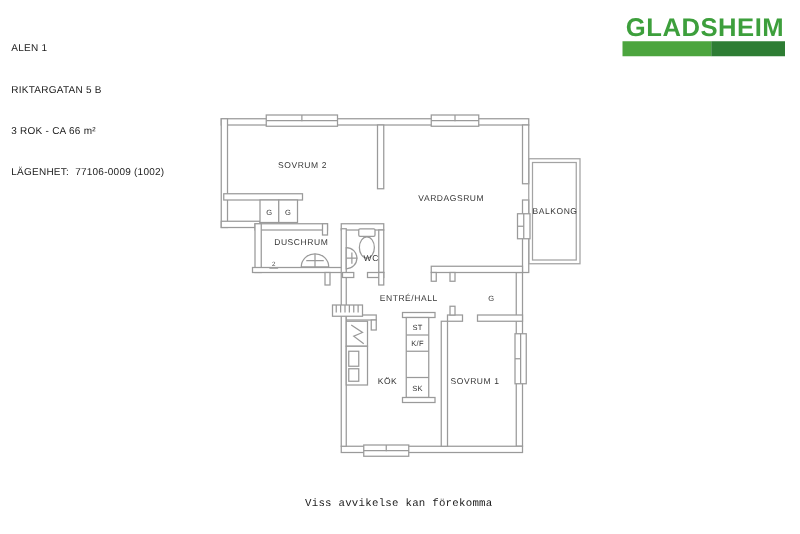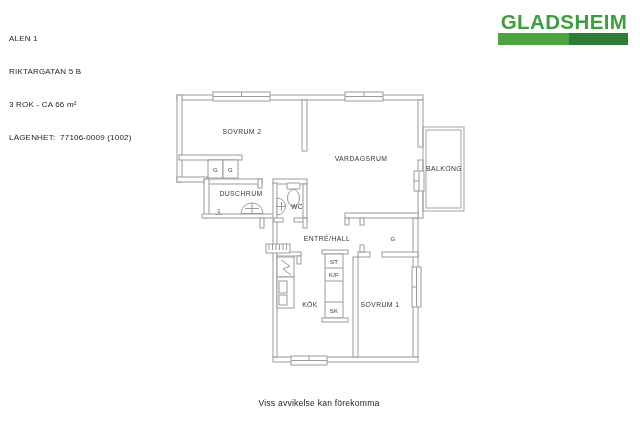--- a/index.html
+++ b/index.html
@@ -1,21 +1,21 @@
 <!DOCTYPE html>
 <html><head>
 <meta charset="utf-8">
 <style>
   html,body{margin:0;padding:0;background:#fff;}
   #page{position:relative;width:640px;height:427px;background:#ffffff;overflow:hidden;
         font-family:"Liberation Sans",sans-serif;}
   .hdr{position:absolute;left:9px;top:11px;font-size:8px;line-height:11px;color:#1c1c1c;
        letter-spacing:.2px;white-space:pre;}
   .footer{position:absolute;left:0;top:398px;width:638px;text-align:center;
-          font-size:8.6px;color:#1c1c1c;letter-spacing:.2px;}
+          font-size:8.6px;color:#1c1c1c;letter-spacing:.2px;font-family:Liberation Mono, monospace;}
   svg{position:absolute;left:0;top:0;}
   #logo{position:absolute;left:496px;top:8px;width:134px;height:40px;}
   .wall{fill:#ffffff;stroke:#9a9a9a;stroke-width:1;}
   .thin{fill:none;stroke:#a3a3a3;stroke-width:1;}
   .fix{fill:#ffffff;stroke:#9a9a9a;stroke-width:1;}
   .fixl{fill:none;stroke:#9a9a9a;stroke-width:1;}
   .lbl{fill:#343434;font-size:6.8px;letter-spacing:.45px;text-anchor:middle;
        font-family:"Liberation Sans",sans-serif;}
   .lbl-s{fill:#343434;font-size:6px;letter-spacing:.2px;text-anchor:middle;
        font-family:"Liberation Sans",sans-serif;}

